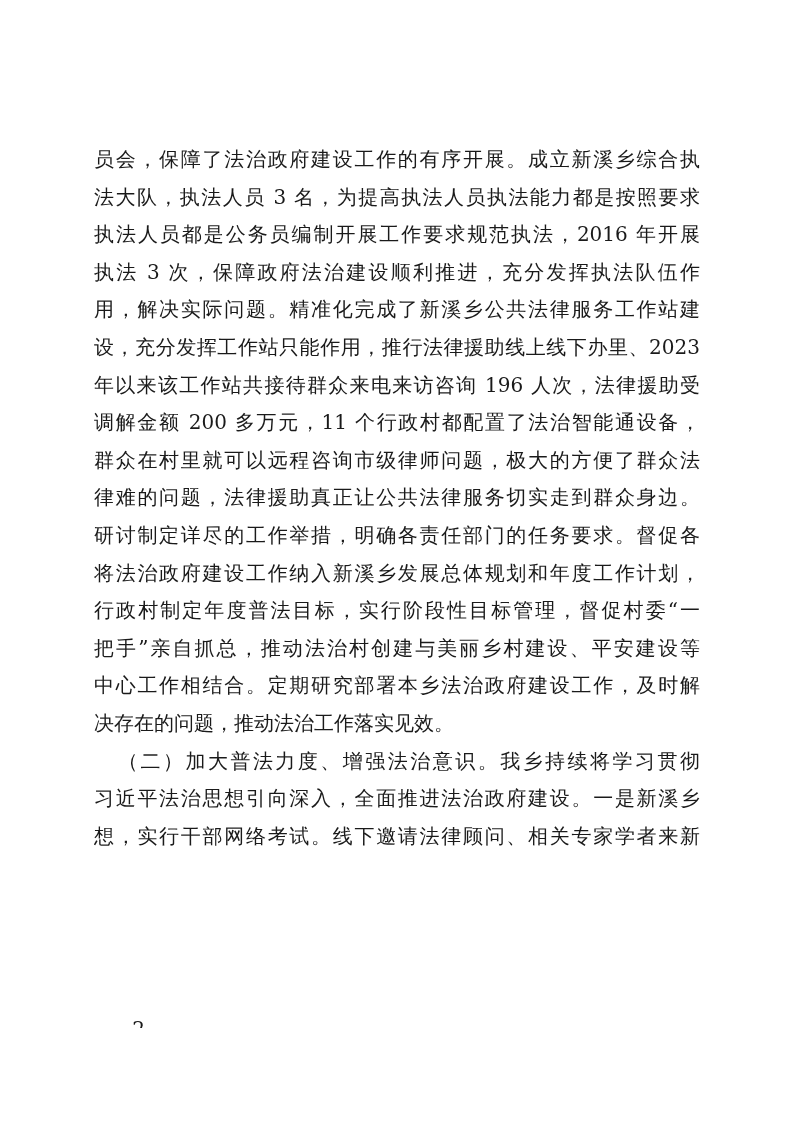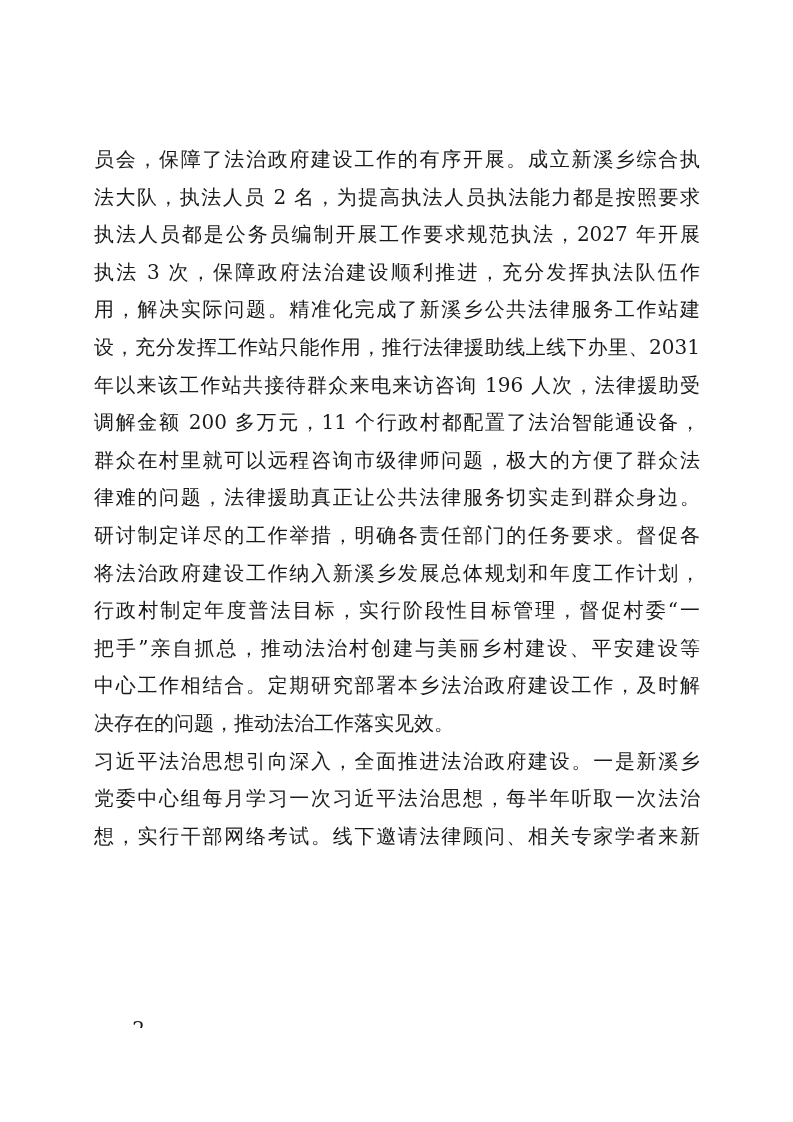--- a/index.html
+++ b/index.html
@@ -47,33 +47,33 @@
     color: #1a1a1a;
     letter-spacing: 1px;
   }
 </style>
 </head>
 <body>
 
 <div class="page">
   <div class="content">
       <div class="line">员会，保障了法治政府建设工作的有序开展。成立新溪乡综合执</div>
-      <div class="line">法大队，执法人员 2 名，为提高执法人员执法能力都是按照要求</div>
-      <div class="line">执法人员都是公务员编制开展工作要求规范执法，2027 年开展</div>
+      <div class="line">法大队，执法人员 3 名，为提高执法人员执法能力都是按照要求</div>
+      <div class="line">执法人员都是公务员编制开展工作要求规范执法，2016 年开展</div>
       <div class="line">执法 3 次，保障政府法治建设顺利推进，充分发挥执法队伍作</div>
       <div class="line">用，解决实际问题。精准化完成了新溪乡公共法律服务工作站建</div>
-      <div class="line">设，充分发挥工作站只能作用，推行法律援助线上线下办里、2031</div>
+      <div class="line">设，充分发挥工作站只能作用，推行法律援助线上线下办里、2023</div>
       <div class="line">年以来该工作站共接待群众来电来访咨询 196 人次，法律援助受</div>
       <div class="line">调解金额 200 多万元，11 个行政村都配置了法治智能通设备，</div>
       <div class="line">群众在村里就可以远程咨询市级律师问题，极大的方便了群众法</div>
       <div class="line">律难的问题，法律援助真正让公共法律服务切实走到群众身边。</div>
       <div class="line">研讨制定详尽的工作举措，明确各责任部门的任务要求。督促各</div>
       <div class="line">将法治政府建设工作纳入新溪乡发展总体规划和年度工作计划，</div>
       <div class="line">行政村制定年度普法目标，实行阶段性目标管理，督促村委“一</div>
       <div class="line">把手”亲自抓总，推动法治村创建与美丽乡村建设、平安建设等</div>
       <div class="line">中心工作相结合。定期研究部署本乡法治政府建设工作，及时解</div>
       <div class="line paragraph-end">决存在的问题，推动法治工作落实见效。</div>
+      <div class="line paragraph-start">（二）加大普法力度、增强法治意识。我乡持续将学习贯彻</div>
       <div class="line">习近平法治思想引向深入，全面推进法治政府建设。一是新溪乡</div>
-      <div class="line">党委中心组每月学习一次习近平法治思想，每半年听取一次法治</div>
       <div class="line">想，实行干部网络考试。线下邀请法律顾问、相关专家学者来新</div>
     </div>
   <div class="page-number">— 2 —</div>
 </div>
 
 </body></html>

